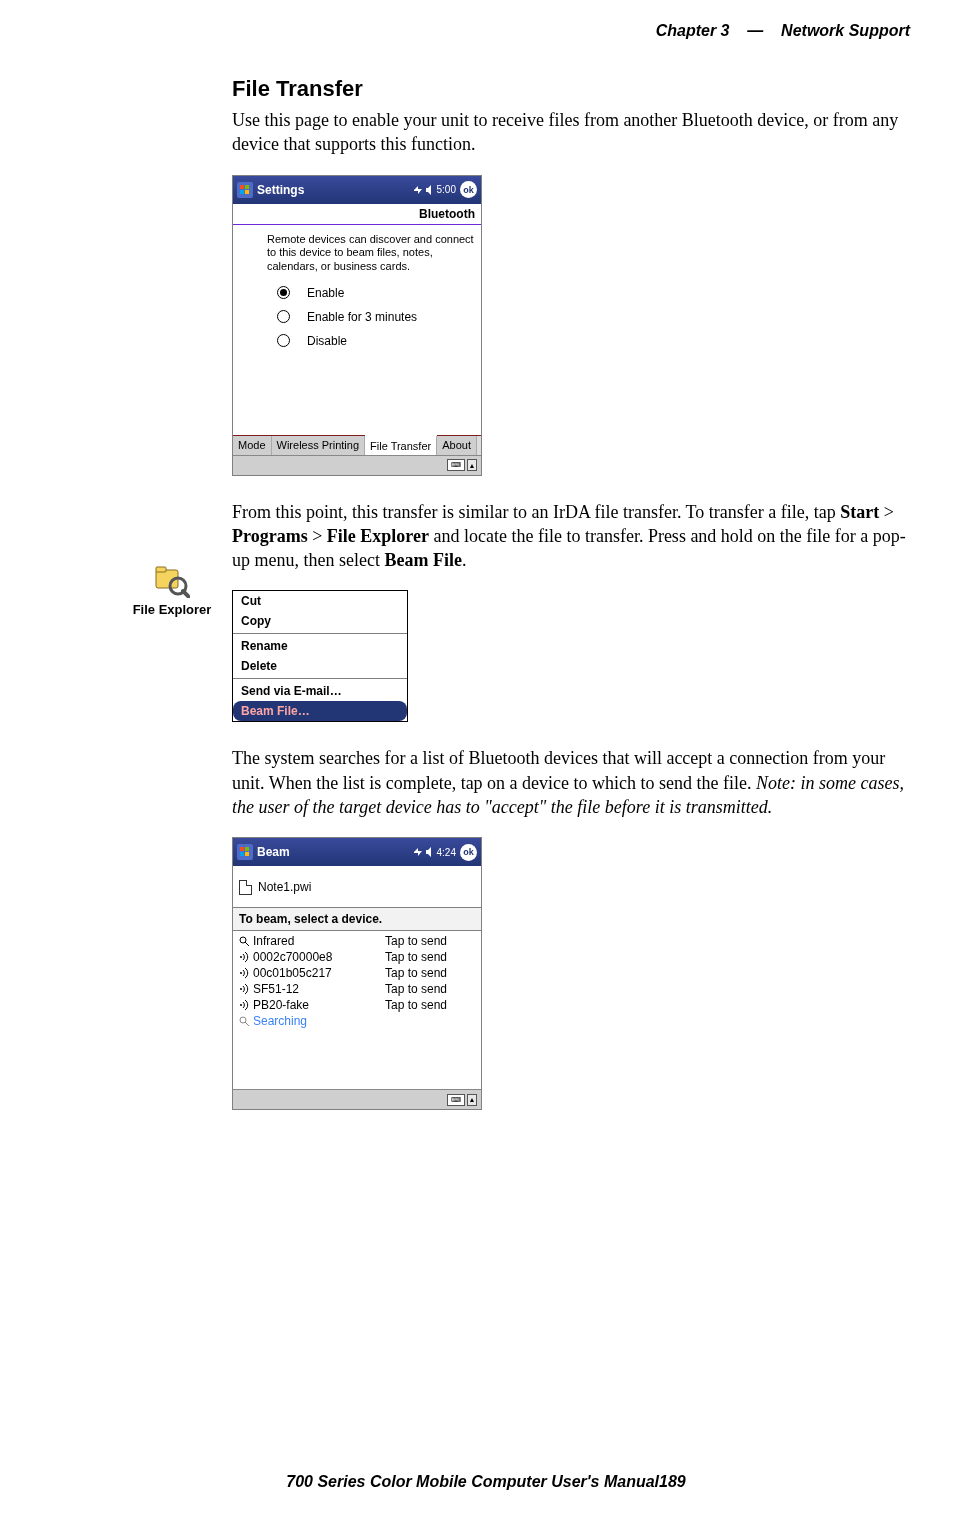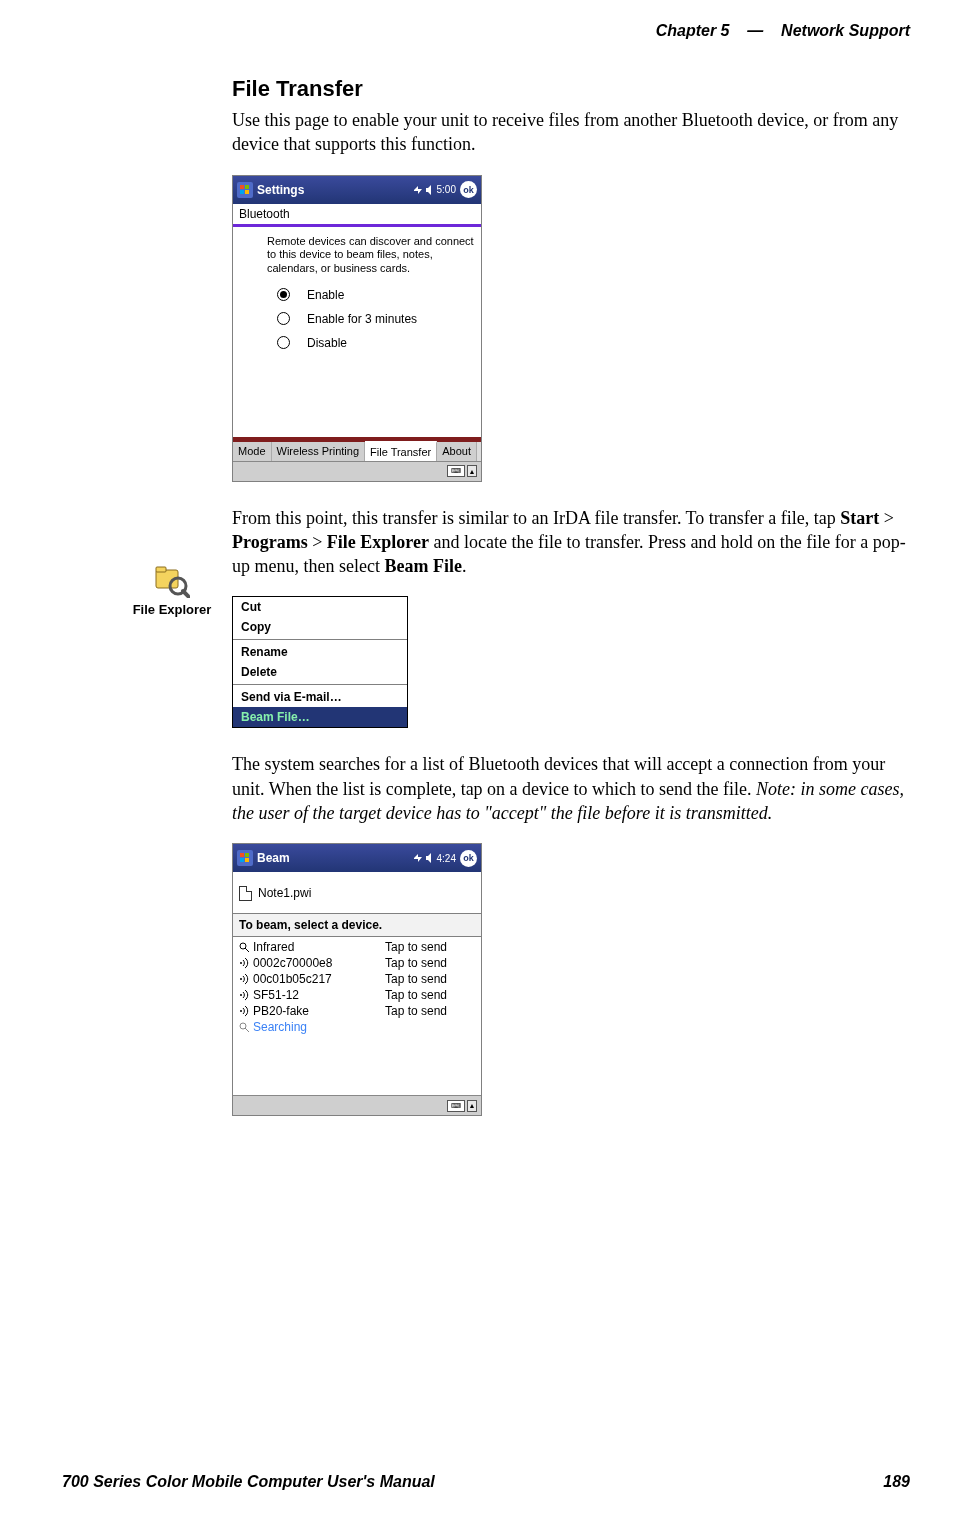--- a/index.html
+++ b/index.html
@@ -13,67 +13,67 @@
   .para .it { font-style: italic; }
 
   
   .device { width: 250px; border: 1px solid #808080; background: #fff; font-family: Tahoma, Arial, sans-serif; font-size: 12px; margin-bottom: 24px; }
   .dev-titlebar { background: linear-gradient(#3a4a9c, #223575); color: #fff; height: 28px; display: flex; align-items: center; padding: 0 4px; gap: 4px; }
   .dev-titlebar .win-icon { width: 16px; height: 16px; background: #4f6bc8; border-radius: 2px; display: inline-flex; align-items: center; justify-content: center; }
   .dev-titlebar .win-icon svg { width: 10px; height: 10px; }
   .dev-titlebar .title { flex: 1; font-weight: bold; font-size: 12px; }
   .dev-titlebar .status-icons { display: flex; align-items: center; gap: 3px; font-size: 10px; }
   .ok-btn { width: 17px; height: 17px; border-radius: 50%; background: #fff; color: #223575; font-weight: bold; font-size: 9px; display: flex; align-items: center; justify-content: center; }
-  .dev-sub { font-weight: normal; padding: 3px 6px; border-bottom: 3px solid #6d28d9; }
+  .dev-sub { font-weight: bold; padding: 3px 6px; border-bottom: 1px solid #6d28d9; text-align: right; }
   .dev-body { padding: 8px 6px 4px 6px; min-height: 210px; margin-left: 28px; }
   .dev-desc { font-size: 11px; line-height: 1.25; margin-bottom: 12px; }
   .radio-row { display: flex; align-items: center; gap: 17px; margin: 4px 0 10px 10px; font-size: 12px; }
   .radio-outer { width: 13px; height: 13px; border: 1px solid #000; border-radius: 50%; display: flex; align-items: center; justify-content: center; }
   .radio-dot { width: 7px; height: 7px; background: #000; border-radius: 50%; }
-  .dev-tabs { display: flex; background: #ddd; border-top: 5px solid #7f1d1d; }
+  .dev-tabs { display: flex; background: #ddd; border-top: 1px solid #7f1d1d; }
   .dev-tabs .tab { padding: 3px 5px; font-size: 11px; border-right: 1px solid #aaa; background: #cfcfcf; }
   .dev-tabs .tab.active { background: #fff; border-top: 2px solid #fff; margin-top: -1px; }
   .dev-footer { height: 20px; background: #cfcfcf; border-top: 1px solid #888; display: flex; justify-content: flex-end; align-items: center; padding-right: 4px; gap: 2px; }
   .kbd-icon { width: 18px; height: 12px; border: 1px solid #555; background: #fff; display: flex; align-items: center; justify-content: center; font-size: 7px; }
   .updn { width: 10px; height: 12px; border: 1px solid #555; background: #e8e8e8; display: flex; align-items: center; justify-content: center; font-size: 7px; }
 
   
   .side-icon-block { position: absolute; left: 122px; width: 100px; text-align: center; }
   .side-icon-block .fe-icon { width: 36px; height: 36px; margin: 0 auto 4px auto; display: block; }
   .side-icon-block .fe-label { font-family: Tahoma, Arial, sans-serif; font-weight: bold; font-size: 13px; }
 
   
   .ctx-menu { width: 176px; border: 1px solid #000; background: #fff; font-family: Tahoma, Arial, sans-serif; font-size: 12px; font-weight: bold; margin-bottom: 24px; }
   .ctx-menu .mi { padding: 3px 8px; }
   .ctx-menu .sep { height: 1px; background: #808080; margin: 2px 0; }
-  .ctx-menu .mi.sel { background: #223575; color: #86efac; }
+  .ctx-menu .mi.sel { background: #223575; color: #fca5a5; border-radius: 8px; }
 
   
   .beam-body { padding: 0; }
   .beam-file { padding: 14px 6px 12px 6px; display: flex; align-items: flex-start; gap: 6px; font-size: 12px; }
   .file-icon { width: 13px; height: 15px; border: 1px solid #333; position: relative; }
   .file-icon::before { content: ""; position: absolute; top: -1px; right: -1px; width: 5px; height: 5px; background: #fff; border-left: 1px solid #333; border-bottom: 1px solid #333; }
   .beam-hdr { font-weight: bold; padding: 4px 6px; border-top: 1px solid #808080; border-bottom: 1px solid #808080; background: #f2f2f2; }
   .beam-list { padding: 2px 6px 60px 6px; }
   .beam-row { display: flex; align-items: center; padding: 1px 0; }
   .beam-row .bl { flex: 0 0 14px; }
   .beam-row .bn { flex: 1; }
   .beam-row .ba { flex: 0 0 90px; text-align: left; }
   .beam-row .srch { color: #3b82f6; }
   .mag-icon svg, .sig-icon svg { width: 11px; height: 11px; display: block; }
 
   
-  .page-footer { position: absolute; bottom: 28px; left: 62px; right: 62px; display: flex; justify-content: space-between; font-family: 'Segoe UI', Arial, sans-serif; font-weight: bold; font-style: italic; font-size: 16px; }
+  .page-footer { position: absolute; bottom: 28px; left: 62px; right: 62px; display: flex; justify-content: center; font-family: 'Segoe UI', Arial, sans-serif; font-weight: bold; font-style: italic; font-size: 16px; }
 </style>
 </head>
 <body>
 <div class="page">
 
 <div class="hdr">
-  <span>Chapter  5</span>
+  <span>Chapter  3</span>
   <span>&nbsp;&nbsp;</span>
   <span>—</span>
   <span>&nbsp;&nbsp;</span>
   <span>Network Support</span>
 </div>
 
 <div class="content">
 
   <h2 class="section-head">File Transfer</h2>
   <p class="para">Use this page to enable your unit to receive files from another Bluetooth device, or from any device that supports this function.</p>

